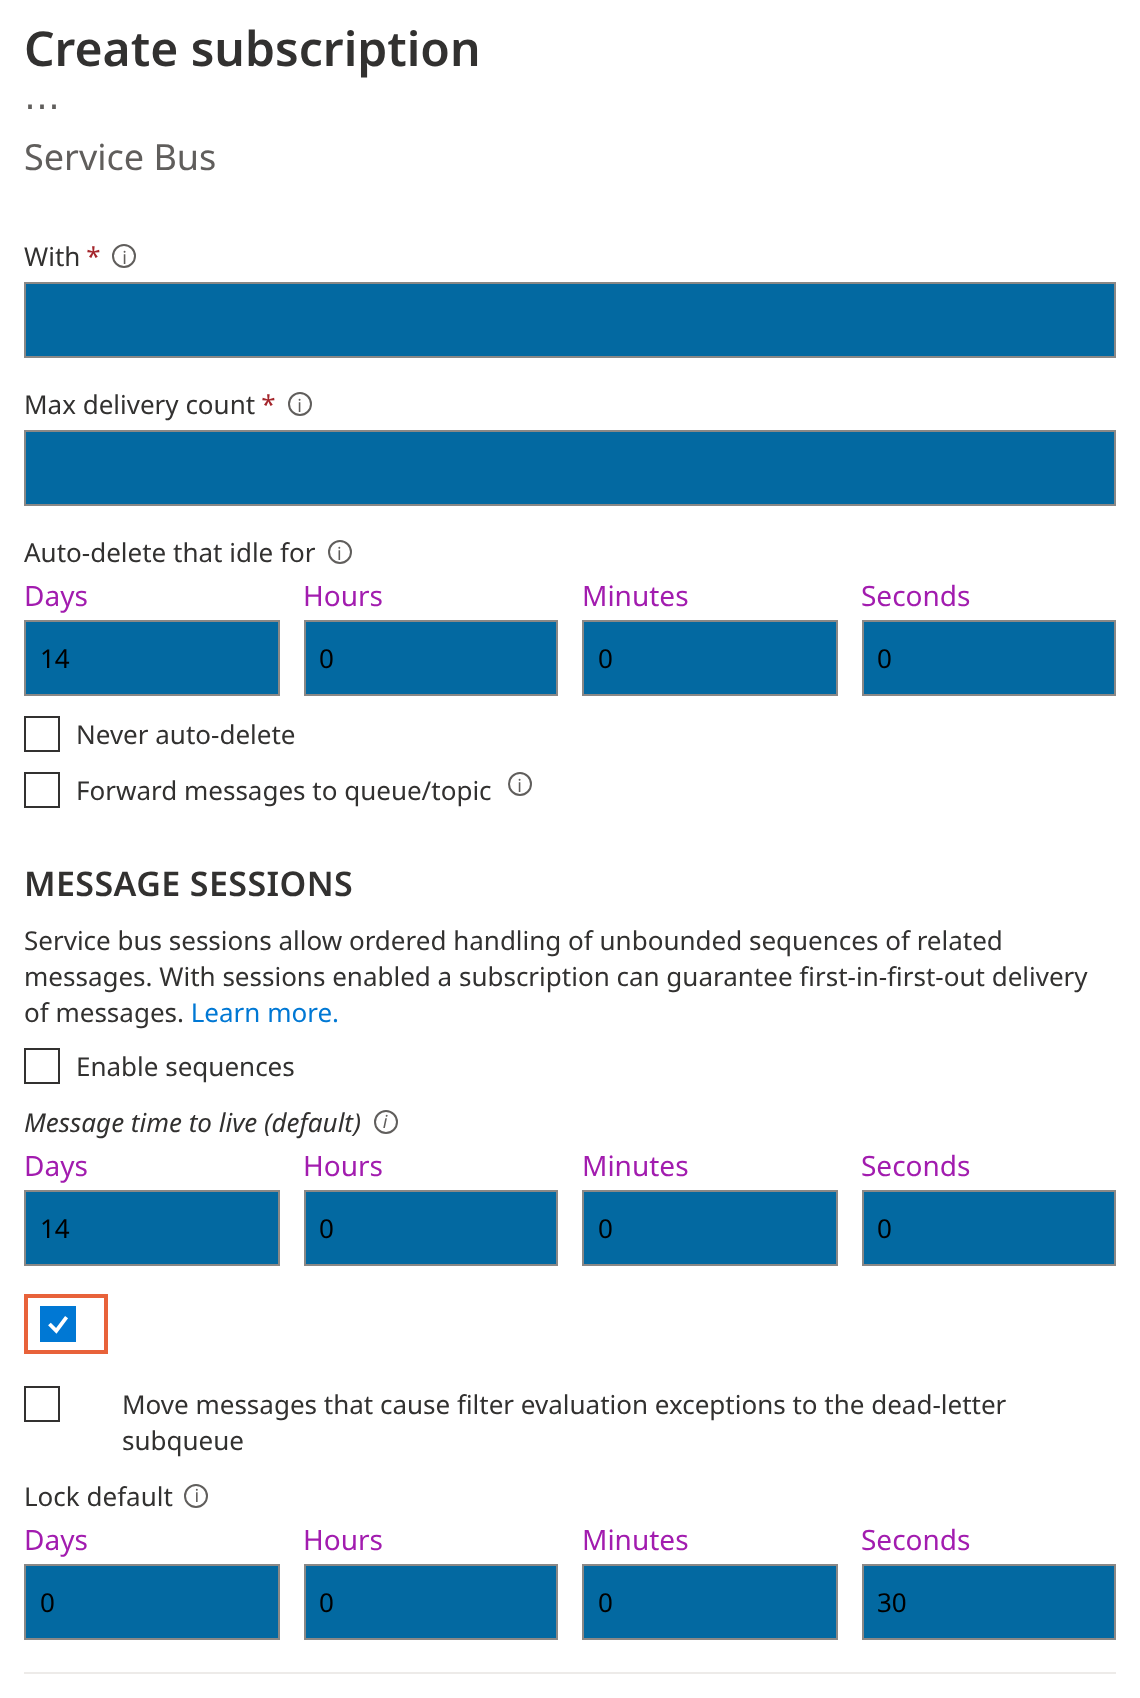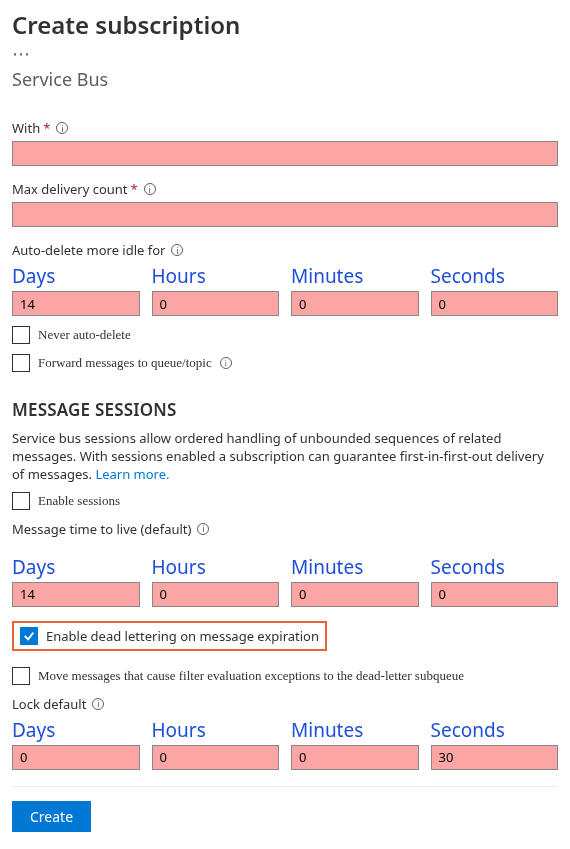--- a/index.html
+++ b/index.html
@@ -19,28 +19,28 @@
   .more { font-size: 18px; color: #605e5c; letter-spacing: 2px; line-height: 24px; cursor: pointer; }
   .subtitle { color: #605e5c; font-size: 18px; margin-top: 2px; margin-bottom: 28px; }
   .field-label { font-size: 13px; color: #323130; display: flex; align-items: center; margin-bottom: 4px; }
   .req { color: #a4262c; margin-left: 3px; }
   .info-icon {
     margin-left: 6px; width: 12px; height: 12px; border: 1px solid #605e5c;
     border-radius: 50%; display: inline-flex; align-items: center; justify-content: center;
     font-size: 9px; color: #605e5c; line-height: 1;
   }
   .text-input {
-    width: 100%; height: 25px; border: 1px solid #8a8886; padding: 3px 7px;
-    font-size: 13px; font-family: inherit; background: #fca5a5;
+    width: 100%; height: 38px; border: 1px solid #8a8886; padding: 3px 7px;
+    font-size: 13px; font-family: inherit; background: #0369a1;
   }
   .field-block { margin-bottom: 14px; }
   .time-row { display: flex; gap: 12px; }
   .time-col { flex: 1; }
-  .time-col .col-head { font-size: 19px; color: #1d4ed8; margin-bottom: 2px; }
-  .check-row { display: flex; align-items: center; margin-top: 10px; margin-bottom: 10px; font-family: Liberation Serif, serif; }
+  .time-col .col-head { font-size: 14px; color: #a21caf; margin-bottom: 2px; }
+  .check-row { display: flex; align-items: flex-start; margin-top: 10px; margin-bottom: 10px; }
   .checkbox {
     width: 18px; height: 18px; border: 1px solid #323130; display: inline-flex;
     align-items: center; justify-content: center; margin-right: 8px; cursor: pointer;
     flex-shrink: 0;
   }
   .checkbox.checked { background: #0078d4; border-color: #0078d4; }
   .checkbox.checked svg { display: block; }
   .checkbox svg { display: none; width: 12px; height: 12px; }
   .checkbox svg path { stroke: #fff; stroke-width: 2.2; fill: none; }
   .section-head {
@@ -84,21 +84,21 @@
       <span>Max delivery count</span>
         <span class="req">*</span>
       <span class="info-icon">i</span>
     </div>
     <input class="text-input" type="text" value="" style="">
   </div>
 
   
   <div class="field-block" style="margin-bottom:6px;">
     <div class="field-label">
-      <span>Auto-delete more idle for</span>
+      <span>Auto-delete that idle for</span>
       <span class="info-icon">i</span>
     </div>
     <div class="time-row">
       <div class="time-col">
         <div class="col-head">Days</div>
         <input class="text-input" type="text" value="14" style="">
       </div>
       <div class="time-col">
         <div class="col-head">Hours</div>
         <input class="text-input" type="text" value="0" style="">
@@ -131,25 +131,25 @@
 
   
   <div class="section-head">MESSAGE SESSIONS</div>
   <div class="section-desc">
     <span>Service bus sessions allow ordered handling of unbounded sequences of related messages. With sessions enabled a subscription can guarantee first-in-first-out delivery of messages. </span><a class="link">Learn more.</a>
   </div>
   <div class="check-row" style="margin-top:8px;">
     <span class="checkbox">
       
     </span>
-    <span>Enable sessions</span>
-  </div>
-
-  
-  <div class="field-label" style="margin-bottom:16px;">
+    <span>Enable sequences</span>
+  </div>
+
+  
+  <div class="field-label" style="margin-bottom:4px;font-style:italic;">
     <span>Message time to live (default)</span>
     <span class="info-icon">i</span>
   </div>
   <div class="time-row">
     <div class="time-col">
       <div class="col-head">Days</div>
       <input class="text-input" type="text" value="14" style="">
     </div>
     <div class="time-col">
       <div class="col-head">Hours</div>
@@ -164,24 +164,23 @@
       <input class="text-input" type="text" value="0" style="">
     </div>
   </div>
 
   <div class="highlight-box">
     <span class="checkbox checked">
       <svg viewBox="0 0 14 14">
           <path d="M2 7 L6 11 L12 3"></path>
         </svg>
     </span>
-    <span>Enable dead lettering on message expiration</span>
-  </div>
-
-  <div class="check-row" style="margin-top:6px;">
+  </div>
+
+  <div class="check-row" style="margin-top:6px;gap:23px;">
     <span class="checkbox">
       
     </span>
     <span>Move messages that cause filter evaluation exceptions to the dead-letter subqueue</span>
   </div>
 
   
   <div class="field-label" style="margin-bottom:4px;">
     <span>Lock default</span>
     <span class="info-icon">i</span>

